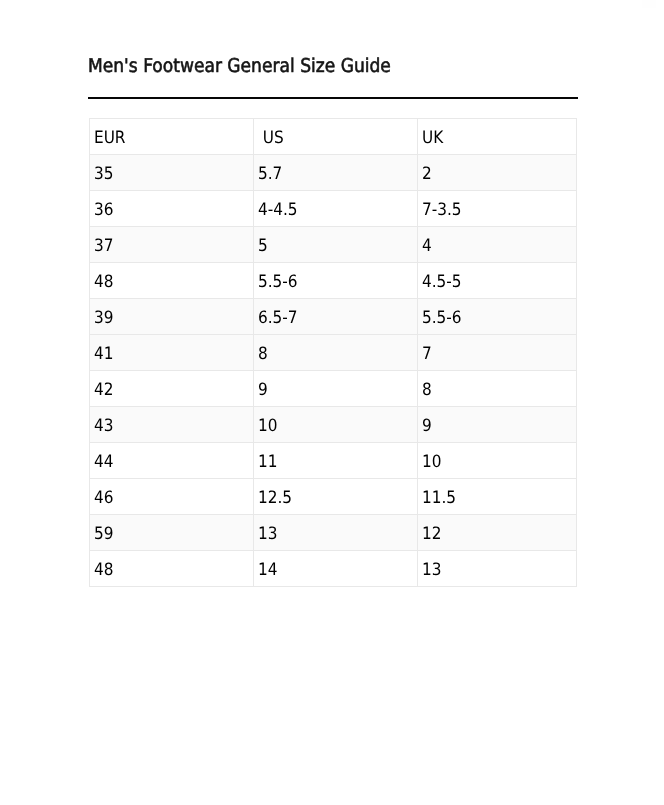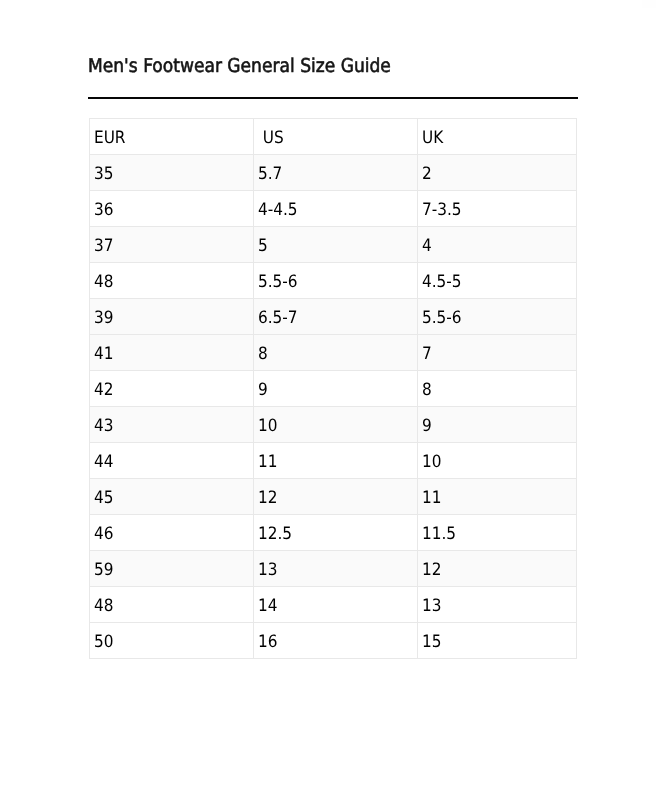--- a/index.html
+++ b/index.html
@@ -153,41 +153,31 @@
           <tr class="shaded">
             <td>43</td>
             <td>10</td>
             <td>9</td>
           </tr>
           <tr>
             <td>44</td>
             <td>11</td>
             <td>10</td>
           </tr>
-          <tr class="shaded">
-            <td>45</td>
-            <td>12</td>
-            <td>11</td>
-          </tr>
           <tr>
             <td>46</td>
             <td>12.5</td>
             <td>11.5</td>
           </tr>
           <tr class="shaded">
             <td>59</td>
             <td>13</td>
             <td>12</td>
           </tr>
           <tr>
             <td>48</td>
             <td>14</td>
             <td>13</td>
           </tr>
-          <tr>
-            <td>50</td>
-            <td>16</td>
-            <td>15</td>
-          </tr>
         </tbody>
     </table>
   </div>
 </div>
 
 </body></html>

